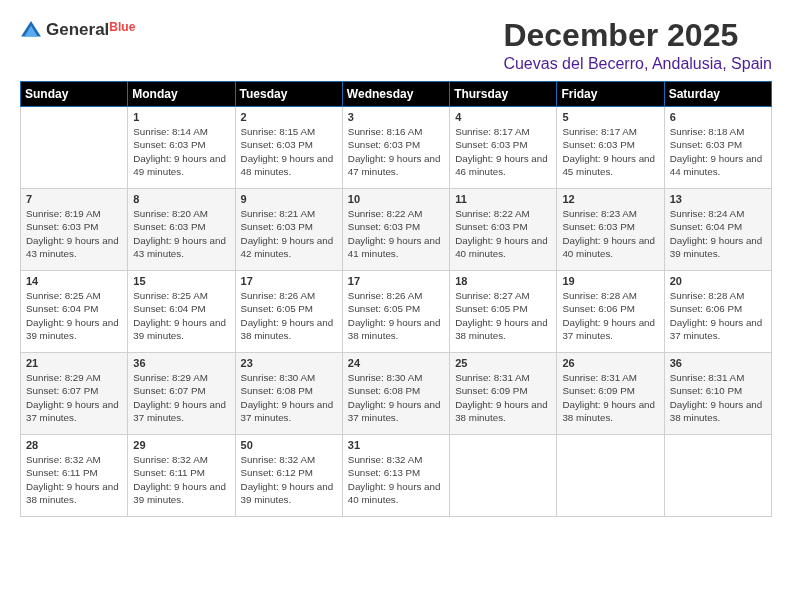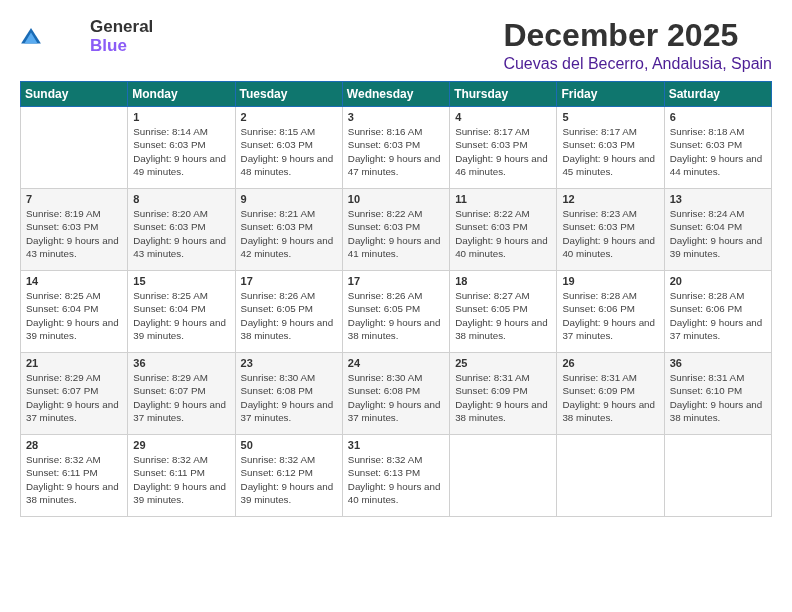--- a/index.html
+++ b/index.html
@@ -21,33 +21,32 @@
       justify-content: space-between;
       align-items: flex-start;
       margin-bottom: 8px;
     }
     .logo {
       display: flex;
       align-items: center;
     }
     .logo-text {
       display: flex;
-      flex-direction: column;
+      flex-direction: row;
       line-height: 1.1;
-      margin-left: 44px;
     }
     .logo-general {
       font-size: 17px;
       font-weight: bold;
       color: #333;
     }
     .logo-blue {
-      font-size: 17px;
-      font-weight: bold;
-      color: #8b5cf6;
+      font-size: 12px;
+      font-weight: bold;
+      color: #ef4444;
     }
     .logo-icon {
       width: 22px;
       height: 22px;
       margin-right: 4px;
       margin-top: 2px;
     }
     .title-block {
       text-align: left;
     }
@@ -61,21 +60,21 @@
       font-size: 16px;
       color: #4c1d95;
       margin-top: 2px;
     }
     .calendar {
       width: 100%;
       border-collapse: collapse;
       font-size: 10.5px;
     }
     .calendar th {
-      background-color: #0f766e;
+      background-color: #000000;
       color: #fff;
       padding: 5px 4px;
       text-align: left;
       font-size: 12px;
       font-weight: bold;
       border: 1px solid #1a6bb5;
     }
     .calendar td {
       vertical-align: top;
       padding: 4px 5px;

